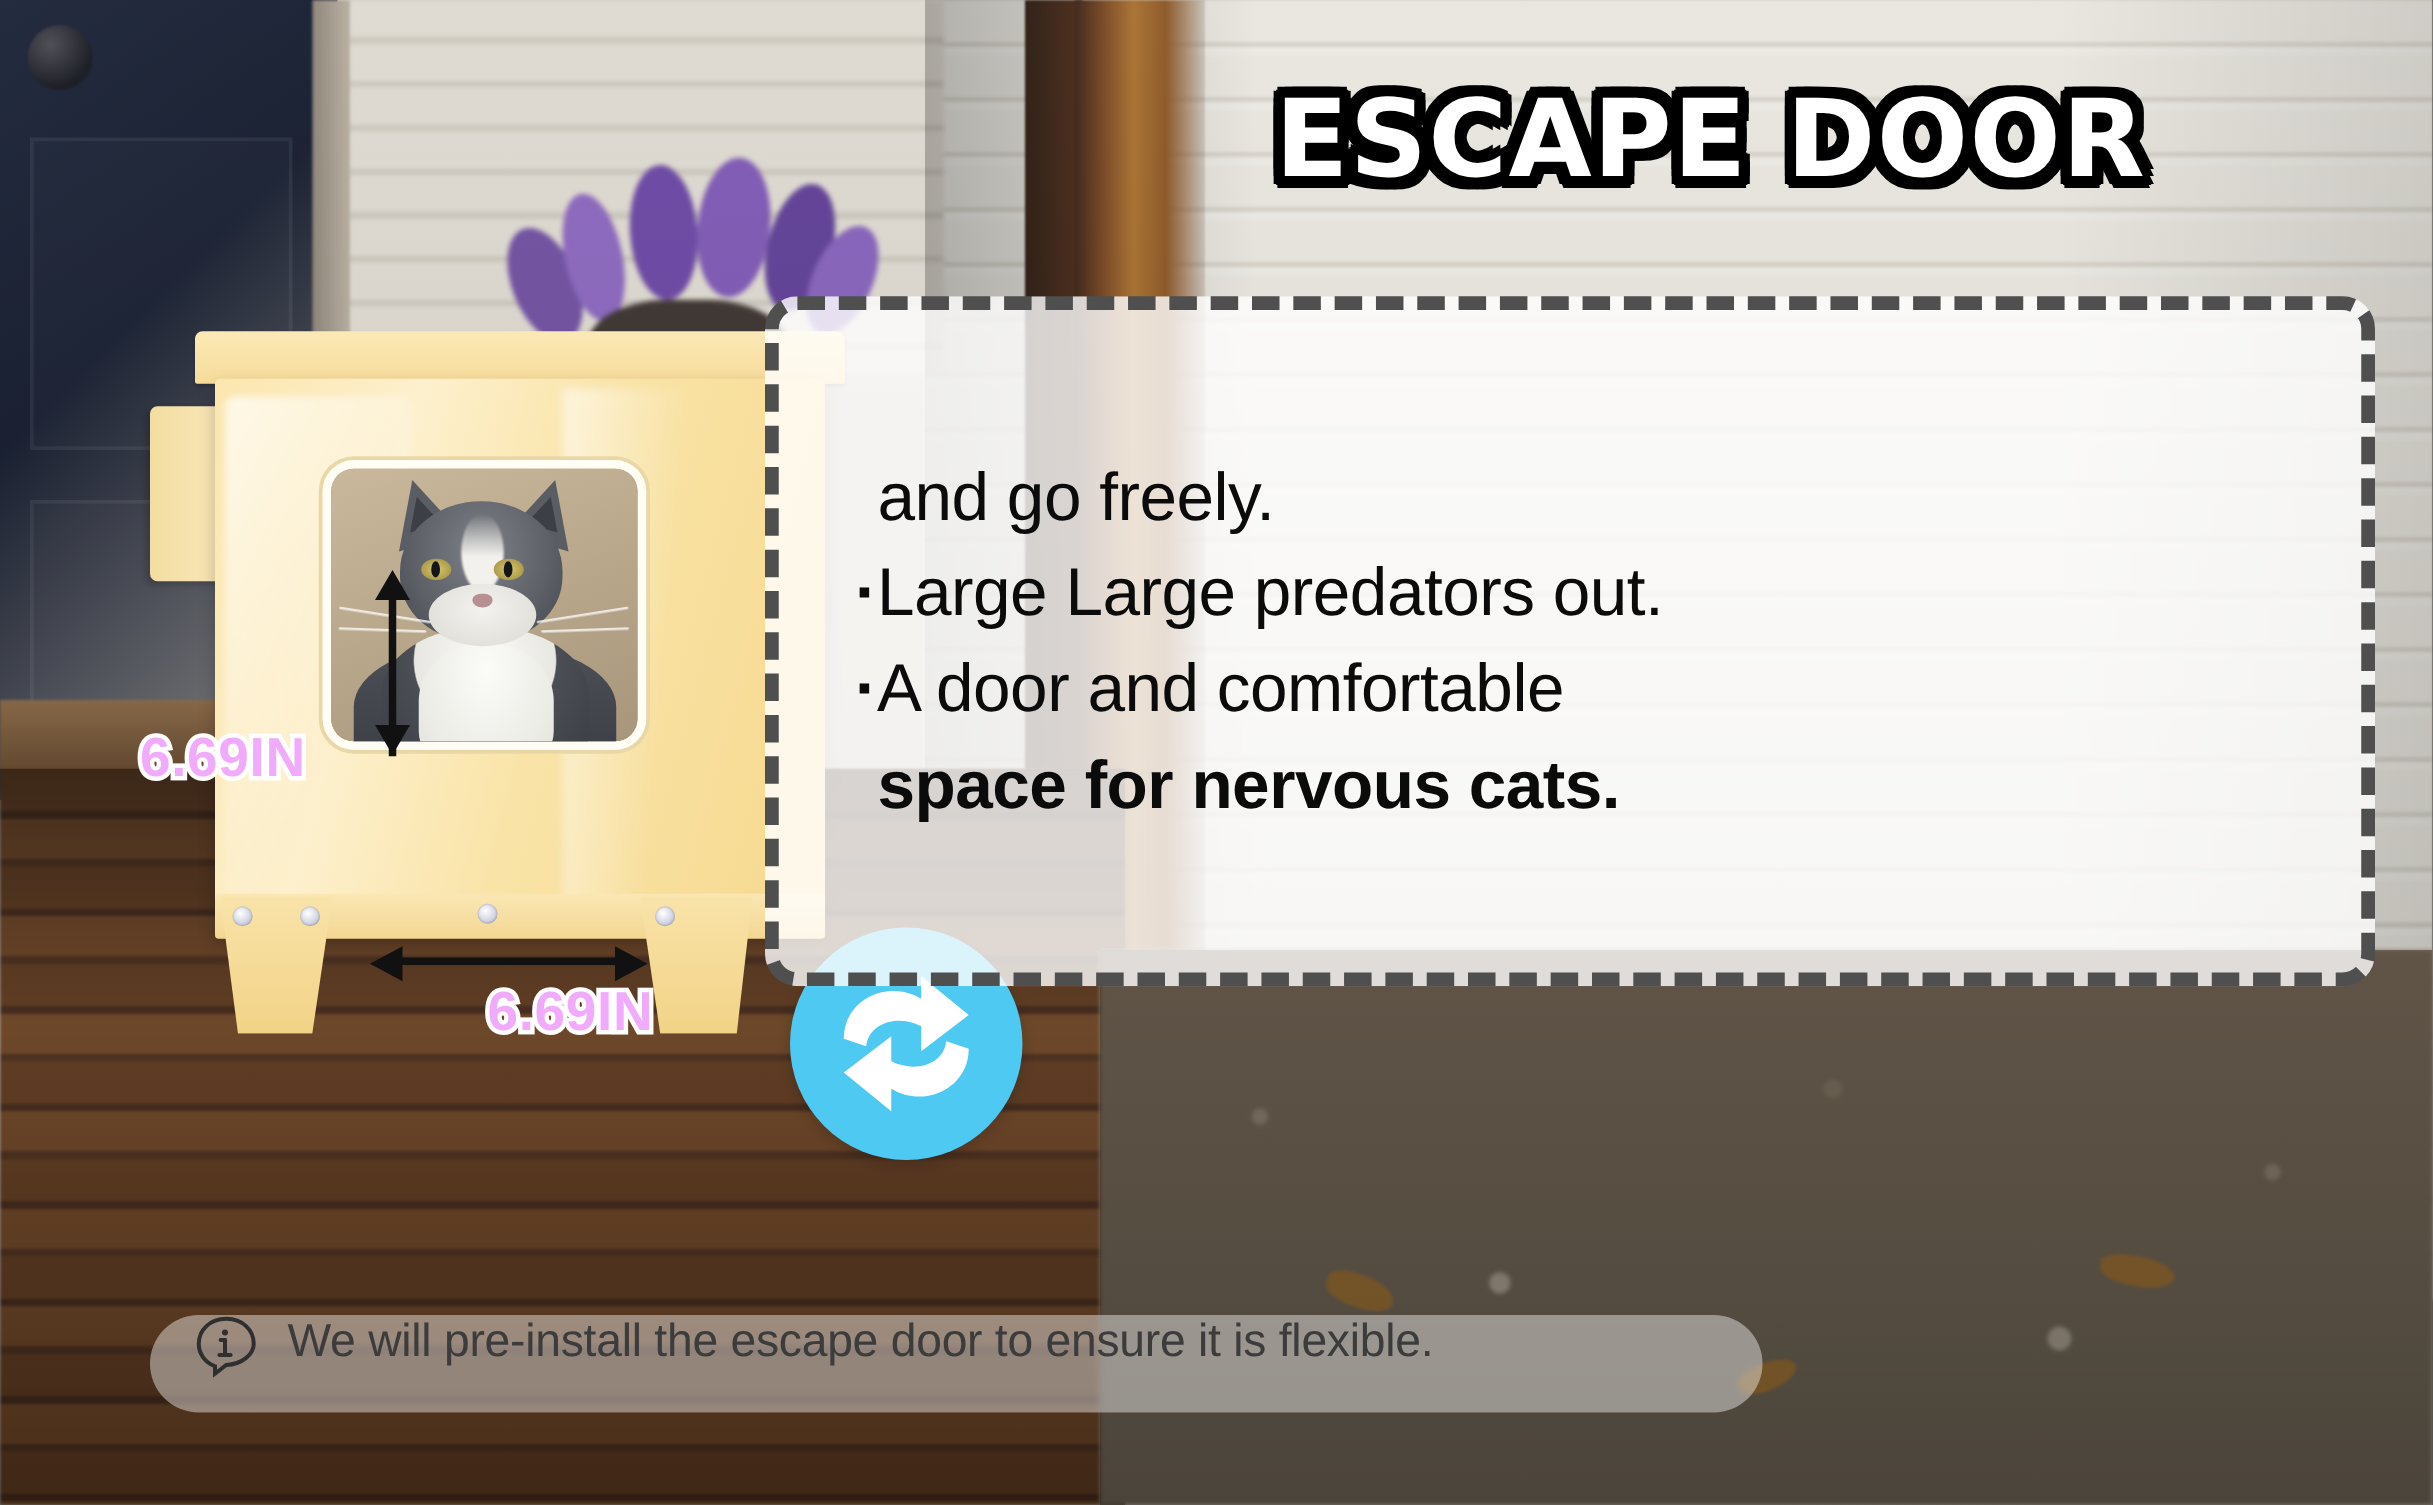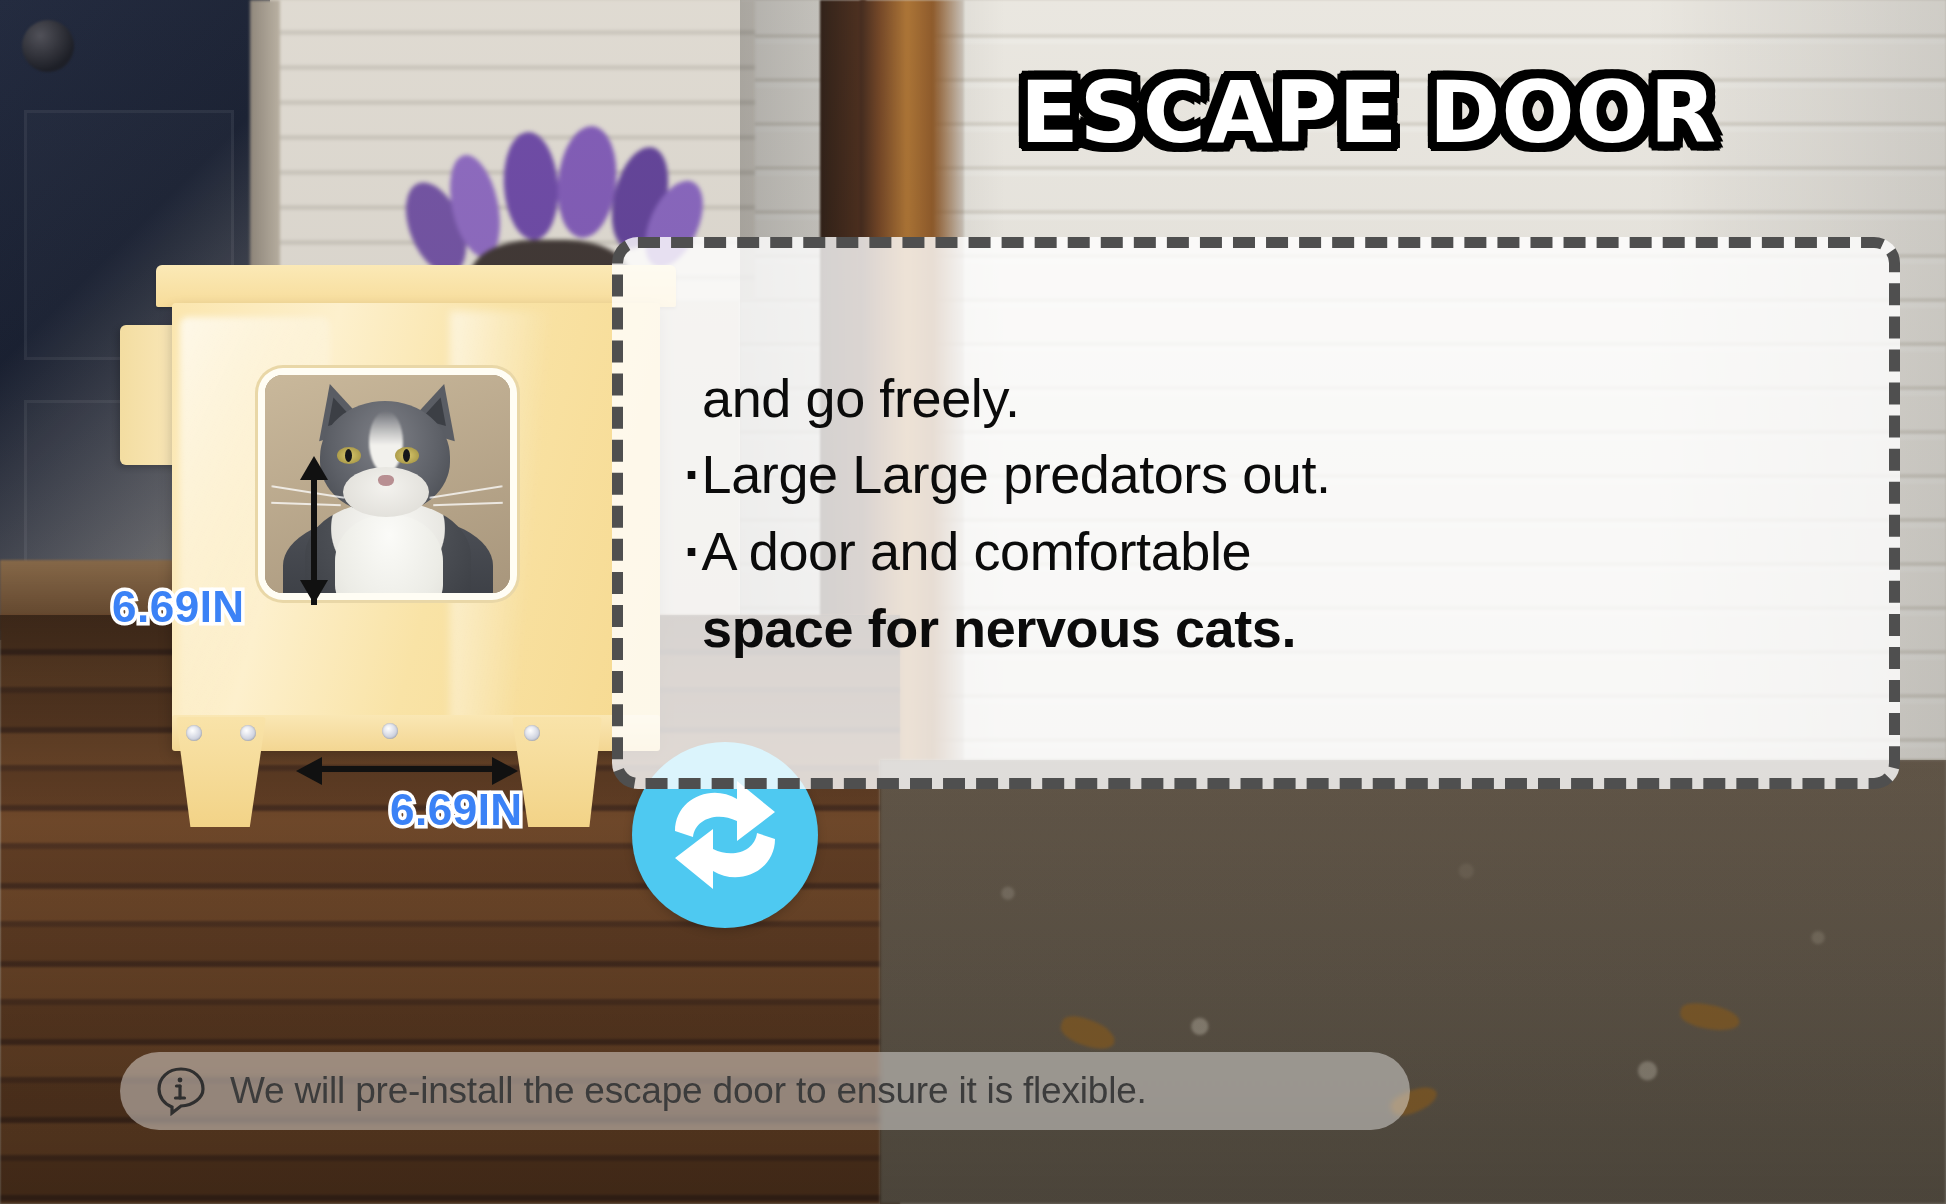--- a/index.html
+++ b/index.html
@@ -183,21 +183,21 @@
     background:linear-gradient(to bottom,#4d5057,#383b41); border-radius:46% 46% 10% 10%; }
   .cat-bib{ position:absolute; left:70px; top:140px; width:108px; height:100px;
     background:radial-gradient(ellipse at 50% 20%, #fbfbf8, #ececE6 70%, #e2e1db);
     border-radius:46% 46% 30% 30%; }
   .whisker{ position:absolute; height:2px; background:rgba(255,255,255,.75); border-radius:2px; filter:blur(.3px); }
 
   
   .dimline{ position:absolute; background:#111; }
   .arrowhead{ position:absolute; width:0; height:0; }
   .dim-label{
-    position:absolute; font-weight:bold; color:#3b82f6; letter-spacing:.5px;
+    position:absolute; font-weight:bold; color:#f0abfc; letter-spacing:.5px;
     -webkit-text-stroke:7px #ffffff; paint-order:stroke fill;
     font-family:"Liberation Sans", sans-serif;
   }
 
   
   .badge{
     position:absolute; left:632px; top:742px; width:186px; height:186px;
     border-radius:50%; background:#4ec9f1;
     box-shadow:0 3px 10px rgba(0,0,0,.18);
     display:flex; align-items:center; justify-content:center;
@@ -234,21 +234,21 @@
       -6px -9px 0 #000, 6px -9px 0 #000, -6px 9px 0 #000, 6px 9px 0 #000,
       -9px -6px 0 #000, 9px -6px 0 #000, -9px 6px 0 #000, 9px 6px 0 #000;
     white-space:nowrap;
   }
 
   
   .infobar{
     position:absolute; left:120px; top:1052px; width:1290px; height:78px;
     background:rgba(255,255,255,.42);
     border-radius:39px;
-    display:flex; align-items:center; gap:24px; padding:0 36px;
+    display:flex; align-items:flex-start; gap:24px; padding:0 36px;
     backdrop-filter:blur(2px);
   }
   .info-icon{ flex:0 0 auto; width:50px; height:50px; }
   .infotext{
     font-size:37px; color:#3c3c3c; letter-spacing:-.2px;
     font-family:"Liberation Sans", sans-serif; white-space:nowrap;
   }
 </style>
 </head>
 <body>

